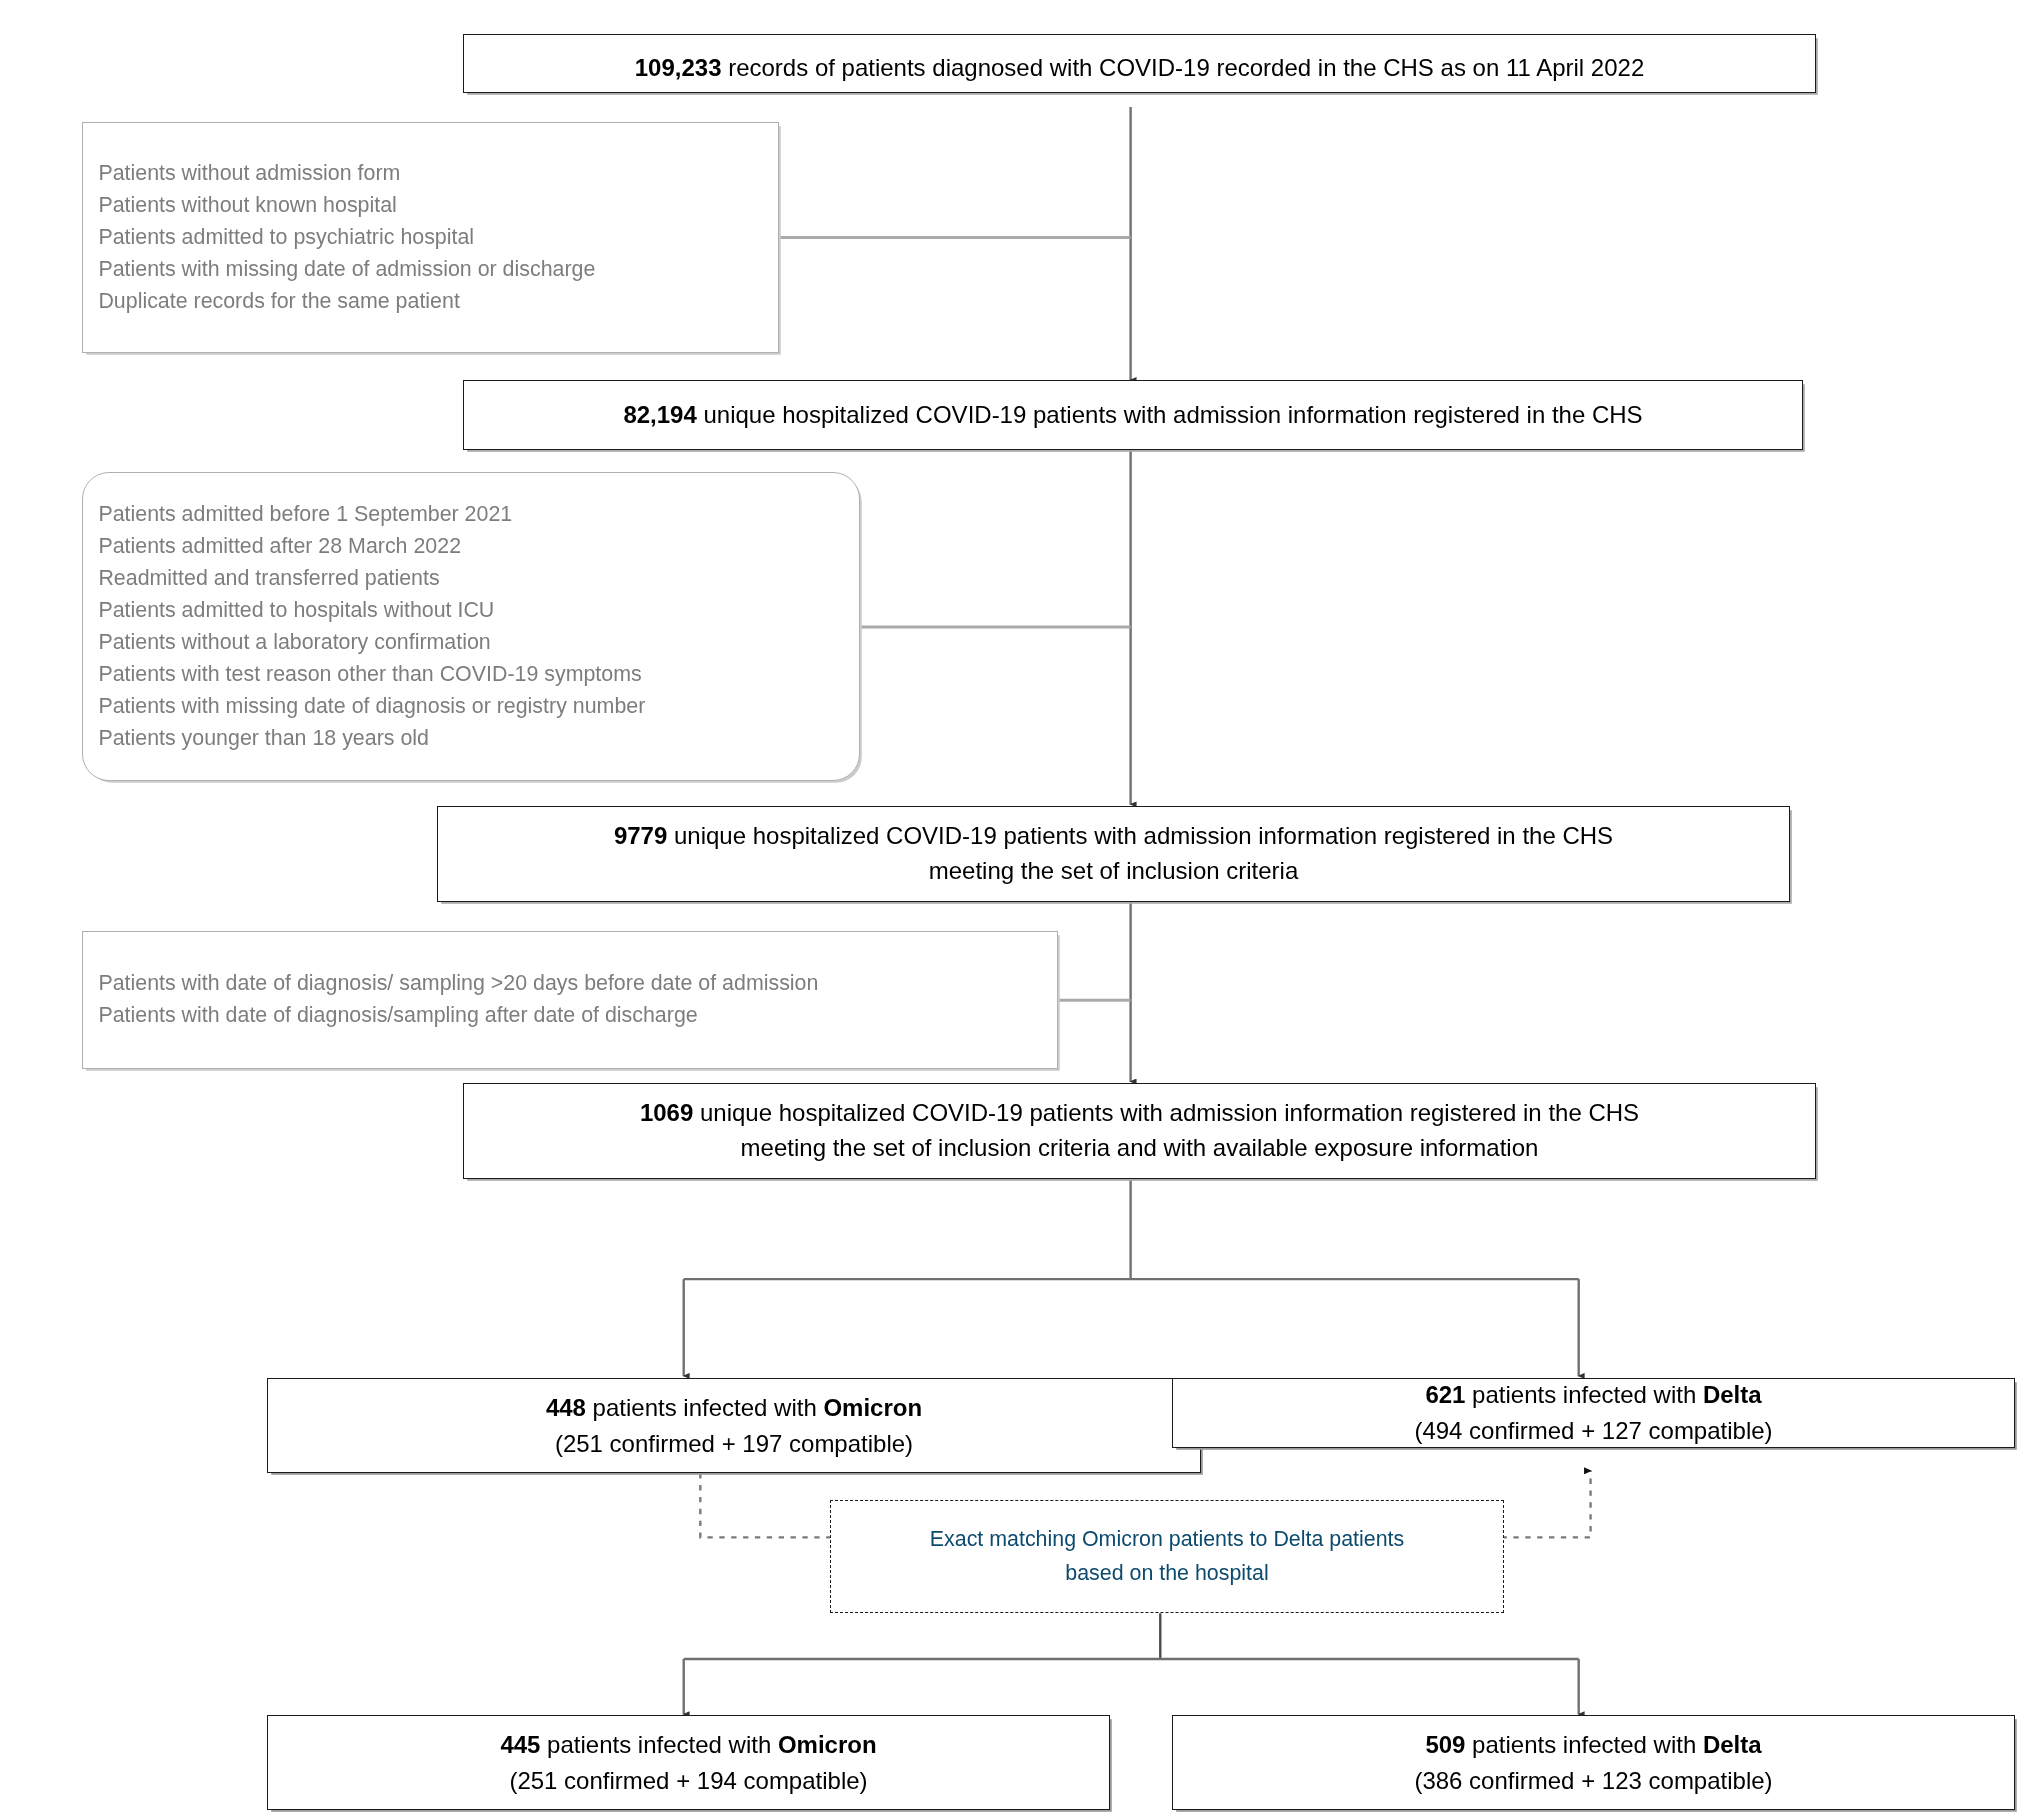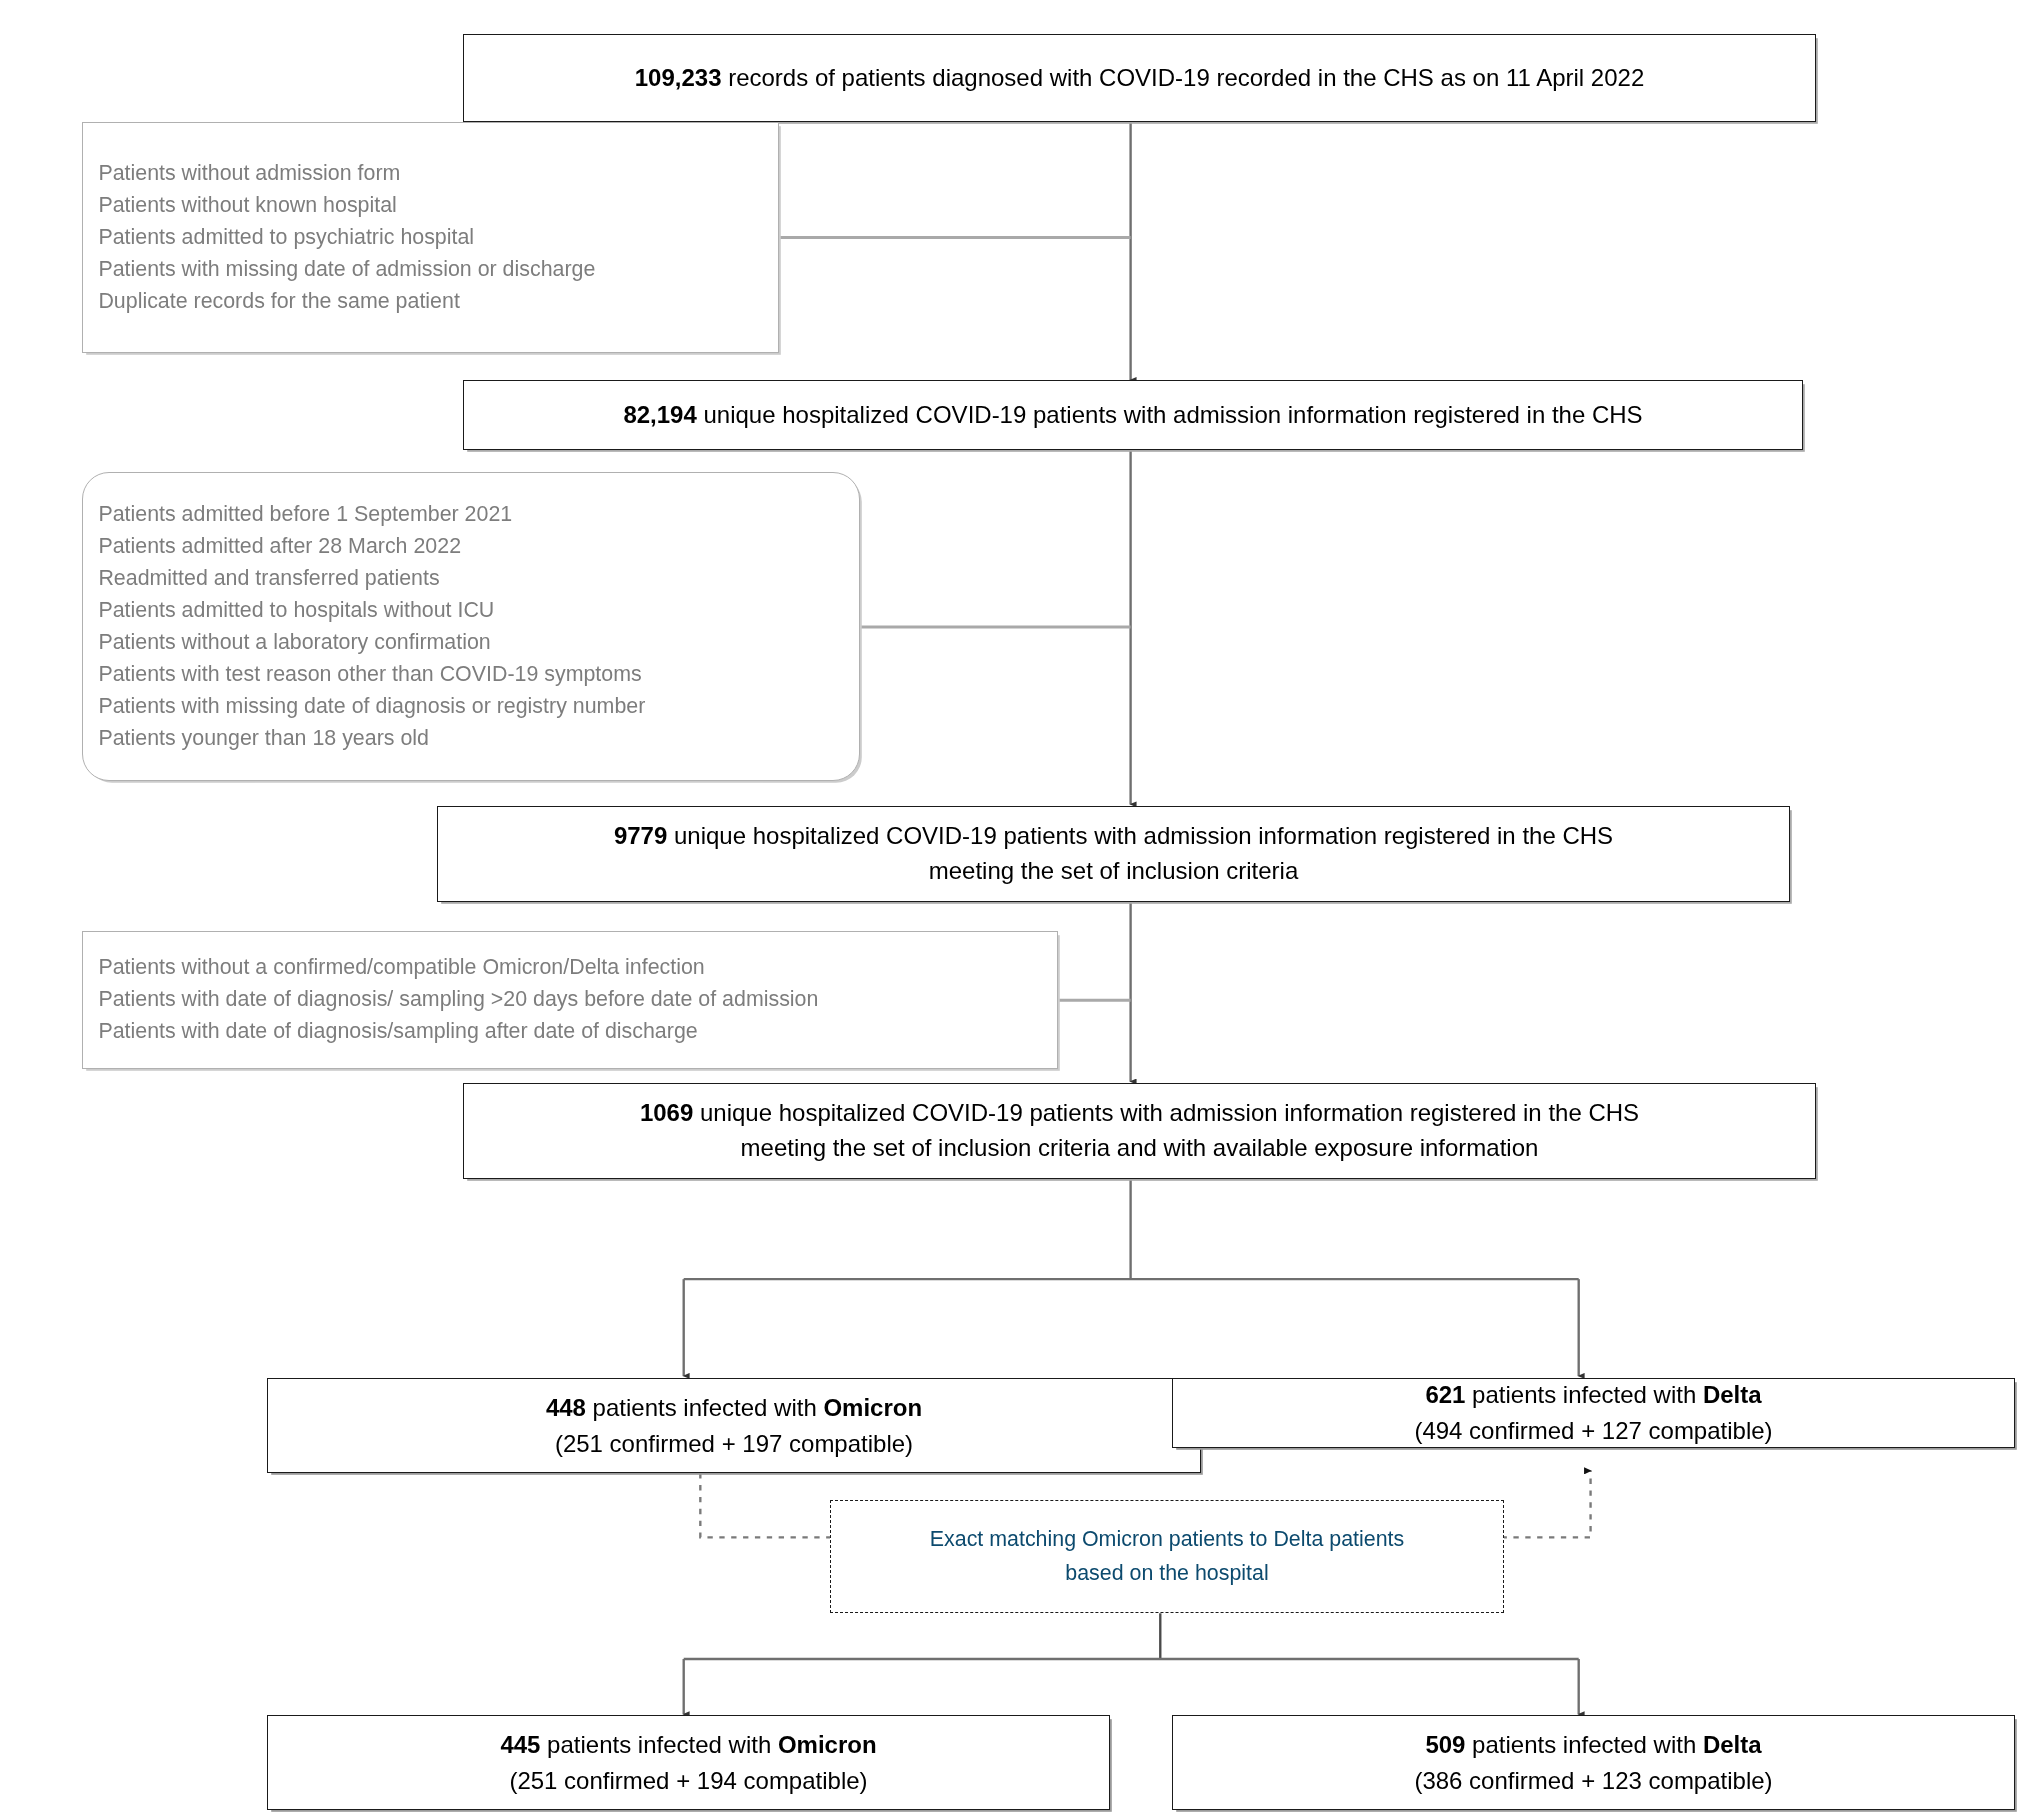--- a/index.html
+++ b/index.html
@@ -134,21 +134,21 @@
     <path d="M1180,2462 L1180,2590 L1400,2590" fill="none" stroke="#7a7a7a" stroke-width="4" stroke-dasharray="9 11"></path>
 
     <path d="M2530,2590 L2680,2590 L2680,2478" fill="none" stroke="#7a7a7a" stroke-width="4" stroke-dasharray="9 11" marker-end="url(#arrowUpDotted)"></path>
 
     <line x1="1955" y1="2718" x2="1955" y2="2795" stroke="#4a4a4a" stroke-width="4"></line>
     <line x1="1152" y1="2795" x2="2660" y2="2795" stroke="#6f6f6f" stroke-width="4"></line>
     <line x1="1152" y1="2795" x2="1152" y2="2888" stroke="#6f6f6f" stroke-width="4" marker-end="url(#arrowDown)"></line>
     <line x1="2660" y1="2795" x2="2660" y2="2888" stroke="#6f6f6f" stroke-width="4" marker-end="url(#arrowDown)"></line>
   </svg>
 
-  <div class="box main-box" style="left:463px; top:34px; width:1353px; height:88px;">
+  <div class="box main-box" style="left:463px; top:34px; width:1353px; height:59px;justify-content:flex-end;">
     <div>
       <span class="num">109,233</span><span> records of patients diagnosed with COVID-19 recorded in the CHS as on 11 April 2022</span>
     </div>
   </div>
 
   <div class="box excl-box" style="left:53px; top:122px; width:697px; height:231px;">
     <span class="excl-line">Patients without admission form</span>
     <span class="excl-line">Patients without known hospital</span>
     <span class="excl-line">Patients admitted to psychiatric hospital</span>
     <span class="excl-line">Patients with missing date of admission or discharge</span>
@@ -173,21 +173,20 @@
   </div>
 
   <div class="box main-box" style="left:437px; top:806px; width:1353px; height:96px;">
     <div>
       <span class="num">9779</span><span> unique hospitalized COVID-19 patients with admission information registered in the CHS</span>
       <span class="line2">meeting the set of inclusion criteria</span>
     </div>
   </div>
 
   <div class="box excl-box" style="left:53px; top:931px; width:976px; height:138px;">
-    <span class="excl-line">Patients without a confirmed/compatible Omicron/Delta infection</span>
     <span class="excl-line">Patients with date of diagnosis/ sampling &gt;20 days before date of admission</span>
     <span class="excl-line">Patients with date of diagnosis/sampling after date of discharge</span>
   </div>
 
   <div class="box main-box" style="left:463px; top:1083px; width:1353px; height:96px;">
     <div>
       <span class="num">1069</span><span> unique hospitalized COVID-19 patients with admission information registered in the CHS</span>
       <span class="line2">meeting the set of inclusion criteria and with available exposure information</span>
     </div>
   </div>

